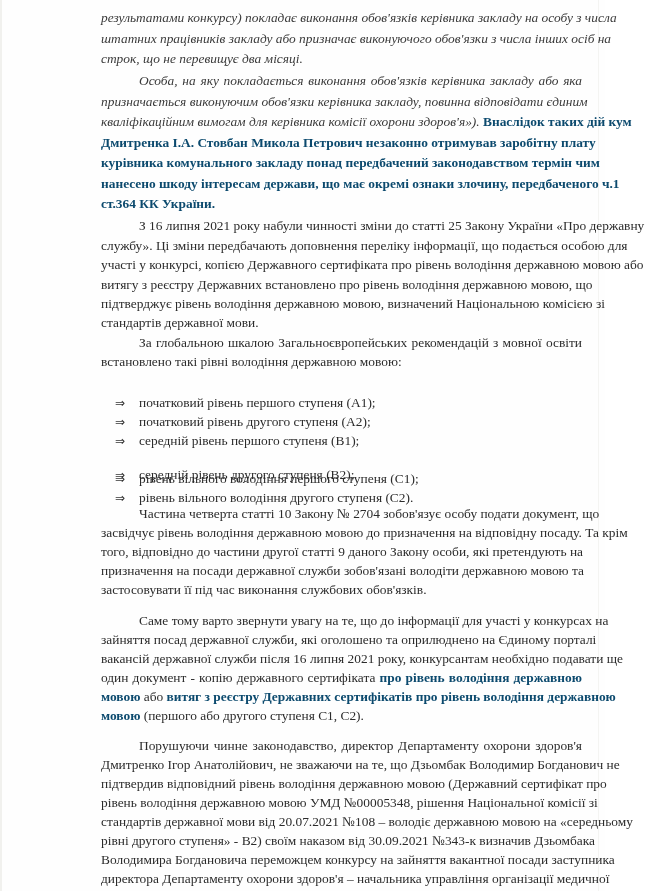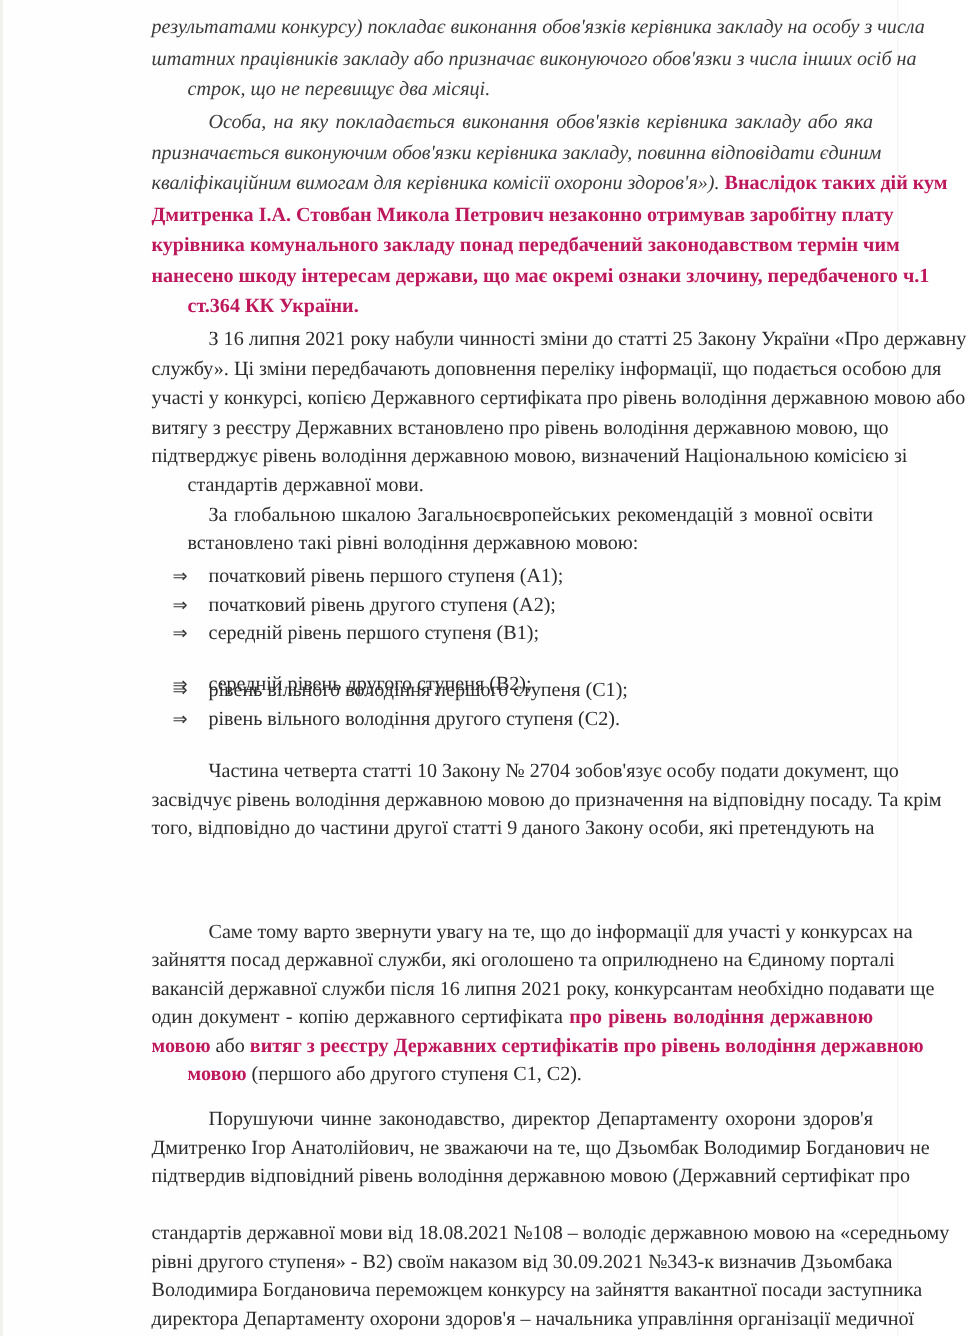--- a/index.html
+++ b/index.html
@@ -5,25 +5,25 @@
   html, body { margin: 0; padding: 0; background: #ffffff; }
   body { width: 648px; height: 891px; position: relative; overflow: hidden; }
   .page { position: absolute; left: 0; top: 0; width: 605px; height: 891px; background: #fefefe; }
   .edge-l { position: absolute; left: 0; top: 0; width: 2px; height: 891px; background: #f1f1ee; }
   .edge-r { position: absolute; right: 6px; top: 0; width: 1px; height: 891px; background: #f4f4f2; }
   .ln {
     position: absolute; left: 101px; width: 481px; white-space: nowrap;
     font-family: "Liberation Serif", serif; font-size: 13.4px; color: #2b2b2b;
     text-align: justify; text-align-last: justify; line-height: 18px; height: 18px;
   }
-  .ln.last { text-align-last: left; margin-left: 24px; }
+  .ln.last { text-align-last: left; }
   .ln.ind { left: 139px; width: 443px; }
   .it { font-style: italic; color: #3a3a3a; }
-  .b { font-weight: bold; color: #be185d; }
-  .li { position: absolute; left: 115px; white-space: nowrap; font-family: "Liberation Serif", serif; font-size: 13.4px; color: #2b2b2b; line-height: 24px; }
+  .b { font-weight: bold; color: #0c4a6e; }
+  .li { position: absolute; left: 115px; white-space: nowrap; font-family: "Liberation Serif", serif; font-size: 13.4px; color: #2b2b2b; line-height: 14px; margin-top: 24px; }
   .arrow { display: inline-block; width: 24px; font-family: "DejaVu Sans", sans-serif; font-size: 12px; color: #333; }
 </style>
 </head>
 <body>
 
 <div class="page">
   <div class="edge-l"></div>
   <div class="edge-r"></div>
 
   <div class="ln it" style="top:9px">результатами конкурсу) покладає виконання обов'язків керівника закладу на особу з числа</div>
@@ -51,29 +51,32 @@
   <div class="li" style="top:372px"><span class="arrow">⇒</span><span>початковий рівень першого ступеня (А1);</span></div>
   <div class="li" style="top:391px"><span class="arrow">⇒</span><span>початковий рівень другого ступеня (А2);</span></div>
   <div class="li" style="top:410px"><span class="arrow">⇒</span><span>середній рівень першого ступеня (В1);</span></div>
   <div class="li" style="top:444px"><span class="arrow">⇒</span><span>середній рівень другого ступеня (В2);</span></div>
   <div class="li" style="top:448px"><span class="arrow">⇒</span><span>рівень вільного володіння першого ступеня (С1);</span></div>
   <div class="li" style="top:467px"><span class="arrow">⇒</span><span>рівень вільного володіння другого ступеня (С2).</span></div>
 
   <div class="ln ind" style="top:505px">Частина четверта статті 10 Закону № 2704 зобов'язує особу подати документ, що</div>
   <div class="ln" style="top:524px">засвідчує рівень володіння державною мовою до призначення на відповідну посаду. Та крім</div>
   <div class="ln" style="top:543px">того, відповідно до частини другої статті 9 даного Закону особи, які претендують на</div>
+  <div class="ln" style="top:562px">призначення на посади державної служби зобов'язані володіти державною мовою та</div>
+  <div class="ln last" style="top:581px">застосовувати її під час виконання службових обов'язків.</div>
 
   <div class="ln ind" style="top:612px">Саме тому варто звернути увагу на те, що до інформації для участі у конкурсах на</div>
   <div class="ln" style="top:631px">зайняття посад державної служби, які оголошено та оприлюднено на Єдиному порталі</div>
   <div class="ln" style="top:650px">вакансій державної служби після 16 липня 2021 року, конкурсантам необхідно подавати ще</div>
   <div class="ln" style="top:688px"><span class="b">мовою</span><span> або </span><span class="b">витяг з реєстру Державних сертифікатів про рівень володіння державною</span></div>
   <div class="ln" style="top:669px"><span>один документ - копію державного сертифіката </span><span class="b">про рівень володіння державною</span></div>
   <div class="ln last" style="top:707px"><span class="b">мовою</span><span> (першого або другого ступеня С1, С2).</span></div>
 
   <div class="ln ind" style="top:737px">Порушуючи чинне законодавство, директор Департаменту охорони здоров'я</div>
   <div class="ln" style="top:756px">Дмитренко Ігор Анатолійович, не зважаючи на те, що Дзьомбак Володимир Богданович не</div>
   <div class="ln" style="top:775px">підтвердив відповідний рівень володіння державною мовою (Державний сертифікат про</div>
-  <div class="ln" style="top:813px">стандартів державної мови від 18.08.2021 №108 – володіє державною мовою на «середньому</div>
+  <div class="ln" style="top:794px">рівень володіння державною мовою УМД №00005348, рішення Національної комісії зі</div>
+  <div class="ln" style="top:813px">стандартів державної мови від 20.07.2021 №108 – володіє державною мовою на «середньому</div>
   <div class="ln" style="top:832px">рівні другого ступеня» - В2) своїм наказом від 30.09.2021 №343-к визначив Дзьомбака</div>
   <div class="ln" style="top:851px">Володимира Богдановича переможцем конкурсу на зайняття  вакантної посади заступника</div>
   <div class="ln" style="top:870px">директора Департаменту охорони здоров'я – начальника управління організації медичної</div>
   <div class="ln last" style="top:889px">допомоги населенню та медицини катастроф.</div>
 </div>
 
 </body></html>

